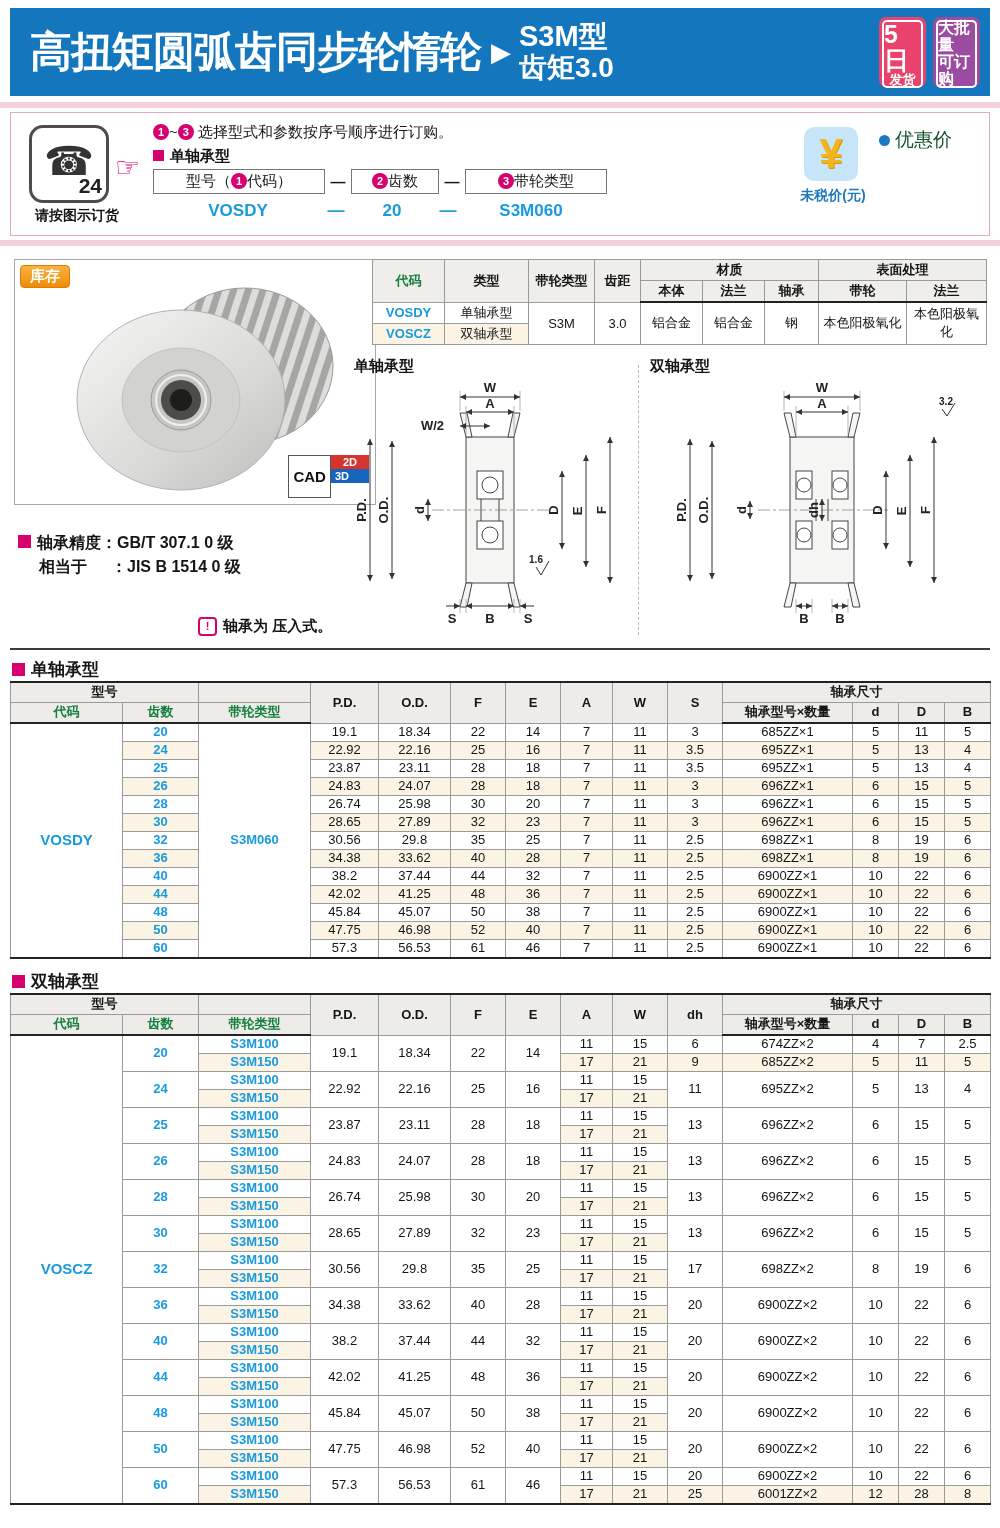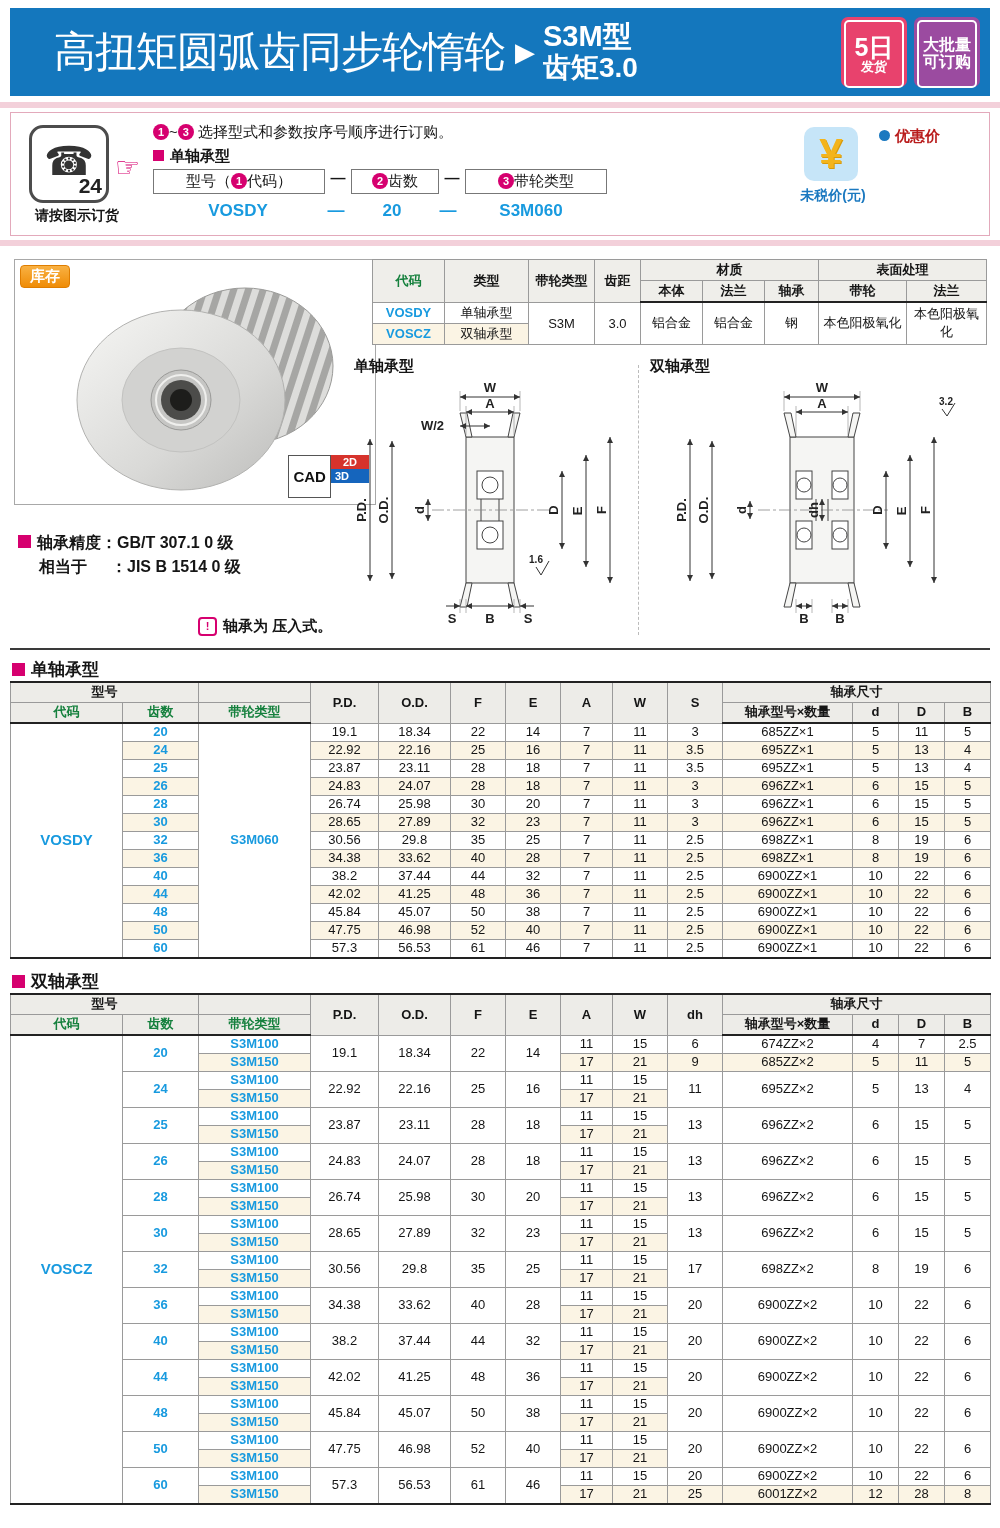--- a/index.html
+++ b/index.html
@@ -1,55 +1,55 @@
 <!DOCTYPE html>
 <html><head>
 <meta charset="utf-8">
 <style>
   html,body{margin:0;padding:0;background:#fff;}
   .page{position:relative;width:1000px;height:1528px;background:#fff;overflow:hidden;
         font-family:"Liberation Sans","DejaVu Sans",sans-serif;color:#151515;}
   .abs{position:absolute;}
   
   .banner{left:10px;top:8px;width:980px;height:88px;background:#1477bd;display:flex;align-items:center;padding:0 10px 0 20px;box-sizing:border-box;}
-  .banner-title{color:#fff;font-weight:normal;font-size:42px;letter-spacing:-1px;white-space:nowrap;margin-left:24px;}
+  .banner-title{color:#fff;font-weight:bold;font-size:42px;letter-spacing:-1px;white-space:nowrap;}
   .banner-arrow{color:#fff;font-size:26px;margin:0 8px 0 10px;}
   .banner-model{display:flex;flex-direction:column;color:#fff;line-height:1.1;}
   .banner-model .m1{font-size:29px;font-weight:bold;}
   .banner-model .m2{font-size:28px;font-weight:bold;}
   .badges{margin-left:auto;display:flex;gap:7px;}
-  .badge{width:66px;height:70px;border-radius:7px;padding:3px;box-sizing:border-box;}
+  .badge{width:47px;height:70px;border-radius:7px;padding:3px;box-sizing:border-box;}
   .badge .in{height:100%;border:2px solid #fff;border-radius:5px;display:flex;flex-direction:column;align-items:center;justify-content:center;color:#fff;font-weight:bold;line-height:1.05;}
   .badge-ship{background:#e8426d;}
   .badge-bulk{background:#9b4ba0;}
   .badge-ship .l1{font-size:25px;} .badge-ship .l2{font-size:13px;}
   .badge-bulk .l1,.badge-bulk .l2{font-size:16px;}
   .band{left:0;width:1000px;height:6px;background:#f3d0da;}
   
   .order{left:10px;top:112px;width:980px;height:124px;border:1px solid #e3a9bb;background:#fff;box-sizing:border-box;}
   .phone{left:18px;top:12px;width:80px;height:78px;border:3px solid #4c4c4c;border-radius:14px;box-sizing:border-box;text-align:center;}
   .phone .ph{font-size:40px;line-height:66px;color:#333;}
   .phone .n24{position:absolute;right:4px;bottom:2px;font-size:21px;font-weight:bold;color:#222;text-shadow:1px 1px 0 #fff;}
   .phone-cap{left:12px;top:94px;width:108px;text-align:center;font-size:14px;font-weight:bold;}
   .finger{left:104px;top:38px;font-size:28px;color:#d6006f;}
   .num{display:inline-block;width:16px;height:16px;border-radius:50%;background:#d6006f;color:#fff;font-size:11px;line-height:16px;text-align:center;font-weight:bold;vertical-align:1px;}
   .gline1{left:142px;top:10px;font-size:15px;}
   .gline2{left:142px;top:34px;font-size:15px;font-weight:bold;}
   .sqm{display:inline-block;width:11px;height:11px;background:#d6006f;margin-right:6px;}
-  .gline3{left:142px;top:56px;display:flex;font-size:15px;}
+  .gline3{left:142px;top:56px;display:flex;align-items:center;font-size:15px;}
   .gbox{border:1.5px solid #777;padding:2px 0;text-align:center;}
   .gcol1{width:170px;} .gcol2{width:86px;} .gcol3{width:140px;}
   .gdash{width:26px;text-align:center;font-weight:bold;}
   .gline4{left:142px;top:88px;display:flex;align-items:center;font-size:17px;font-weight:bold;color:#189adf;}
   .gline4 span{display:inline-block;text-align:center;}
   
   .yen{left:793px;top:14px;width:54px;height:54px;background:#c6e5f8;border-radius:10px;text-align:center;}
   .yen span{font-size:42px;line-height:54px;font-weight:bold;color:#f3b41c;text-shadow:1px 1px 0 #d89a0a;}
   .yen-cap{left:777px;top:74px;width:90px;text-align:center;color:#1b79c0;font-weight:bold;font-size:14px;}
-  .disc-title{left:868px;top:14px;color:#b91c1c;font-weight:bold;font-size:15px;}
+  .disc-title{left:868px;top:14px;color:#14532d;font-weight:normal;font-size:19px;}
   .disc-dot{display:inline-block;width:11px;height:11px;border-radius:50%;background:#1b79c0;margin-right:5px;}
   .ptable{left:866px;top:38px;border-collapse:collapse;font-size:12px;}
   .ptable td{border:1px solid #666;text-align:center;padding:2px 3px;height:16px;}
   .ptable td.c1{width:36px;} .ptable td.c2{width:40px;} .ptable td.c3{width:58px;}
   
   .main{left:10px;top:255px;width:980px;height:402px;background:#fff;}
   .imgbox{left:4px;top:4px;width:362px;height:246px;border:1px solid #a8a8a8;box-sizing:border-box;background:#fff;}
   .stock{left:5px;top:5px;background:linear-gradient(#f9b143,#ef8c06);border:1px solid #df7d00;border-radius:4px;color:#fff;font-weight:bold;font-size:15px;padding:1px 9px;}
   .cadb{right:6px;bottom:6px;display:flex;align-items:stretch;}
   .cadb .cadtxt{border:1px solid #555;background:#fff;color:#111;font-weight:bold;font-size:15px;padding:12px 4px;display:flex;align-items:center;}

